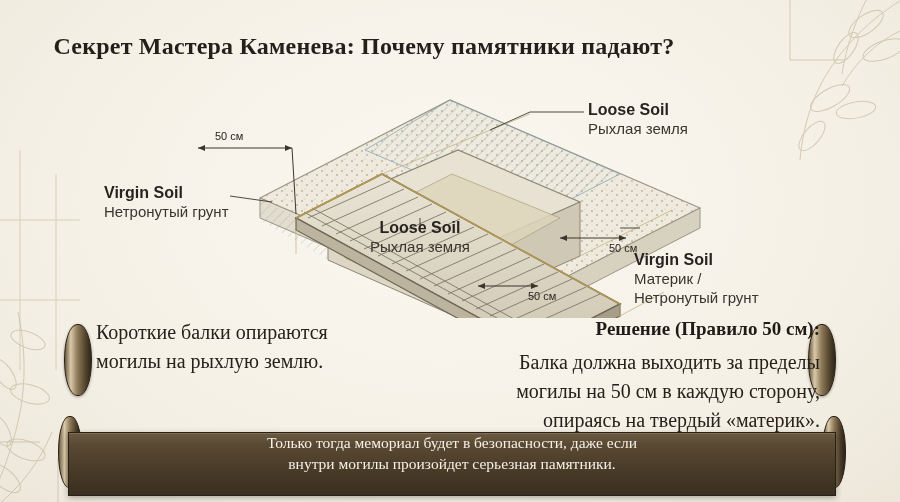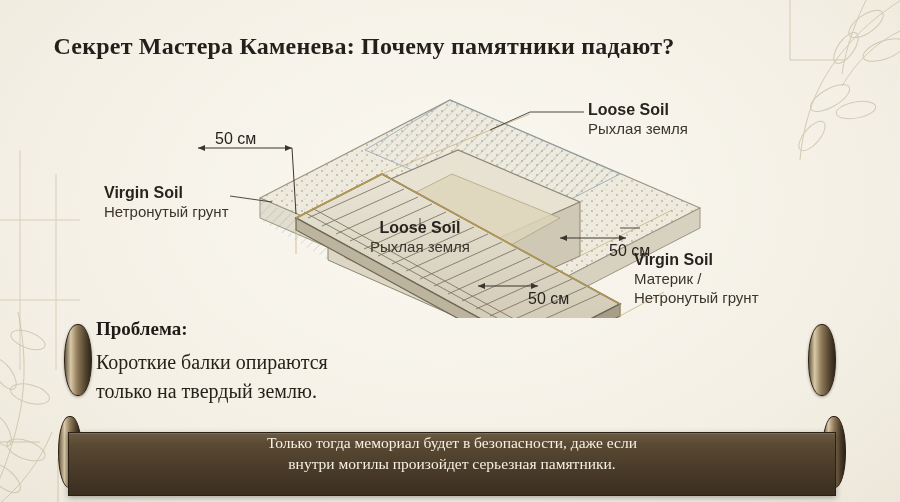--- a/index.html
+++ b/index.html
@@ -63,21 +63,21 @@
   }
   .lbl .ru {
     font-size: 15px;
     display: block;
     color: #3a352d;
   }
   .lbl.center { text-align: center; }
   .dim {
     position: absolute;
     font-family: "Liberation Sans", sans-serif;
-    font-size: 16px;
+    font-size: 11px;
     color: #27241f;
   }
 
   
   .cols {
     position: absolute;
     top: 318px;
     left: 0;
     width: 900px;
     height: 100px;
@@ -331,27 +331,34 @@
     <div class="dim" style="left:155px; top:52px;">50 см</div>
     <div class="dim" style="left:549px; top:164px;">50 см</div>
     <div class="dim" style="left:468px; top:212px;">50 см</div>
   </div>
 
   <div class="scroll-cap cap-left"></div>
   <div class="scroll-cap cap-right"></div>
 
   <div class="cols">
     <div class="col col-left">
-      <div class="col-head">Проблема:</div>
       <div class="col-body">
         <div>Короткие балки опираются</div>
-        <div>только на твердый землю.</div>
+        <div>могилы на рыхлую землю.</div>
       </div>
     </div>
 
+    <div class="col col-right">
+      <div class="col-head">Решение (Правило 50 см):</div>
+      <div class="col-body">
+        <div>Балка должна выходить за пределы</div>
+        <div>могилы на 50 см в каждую сторону,</div>
+        <div>опираясь на твердый «материк».</div>
+      </div>
+    </div>
   </div>
 
   <div class="banner-cap bcap-left"></div>
   <div class="banner-cap bcap-right"></div>
   <div class="banner">
     <div class="banner-text">
       <div>Только тогда мемориал будет в безопасности, даже если</div>
       <div>внутри могилы произойдет серьезная памятники.</div>
     </div>
   </div>

